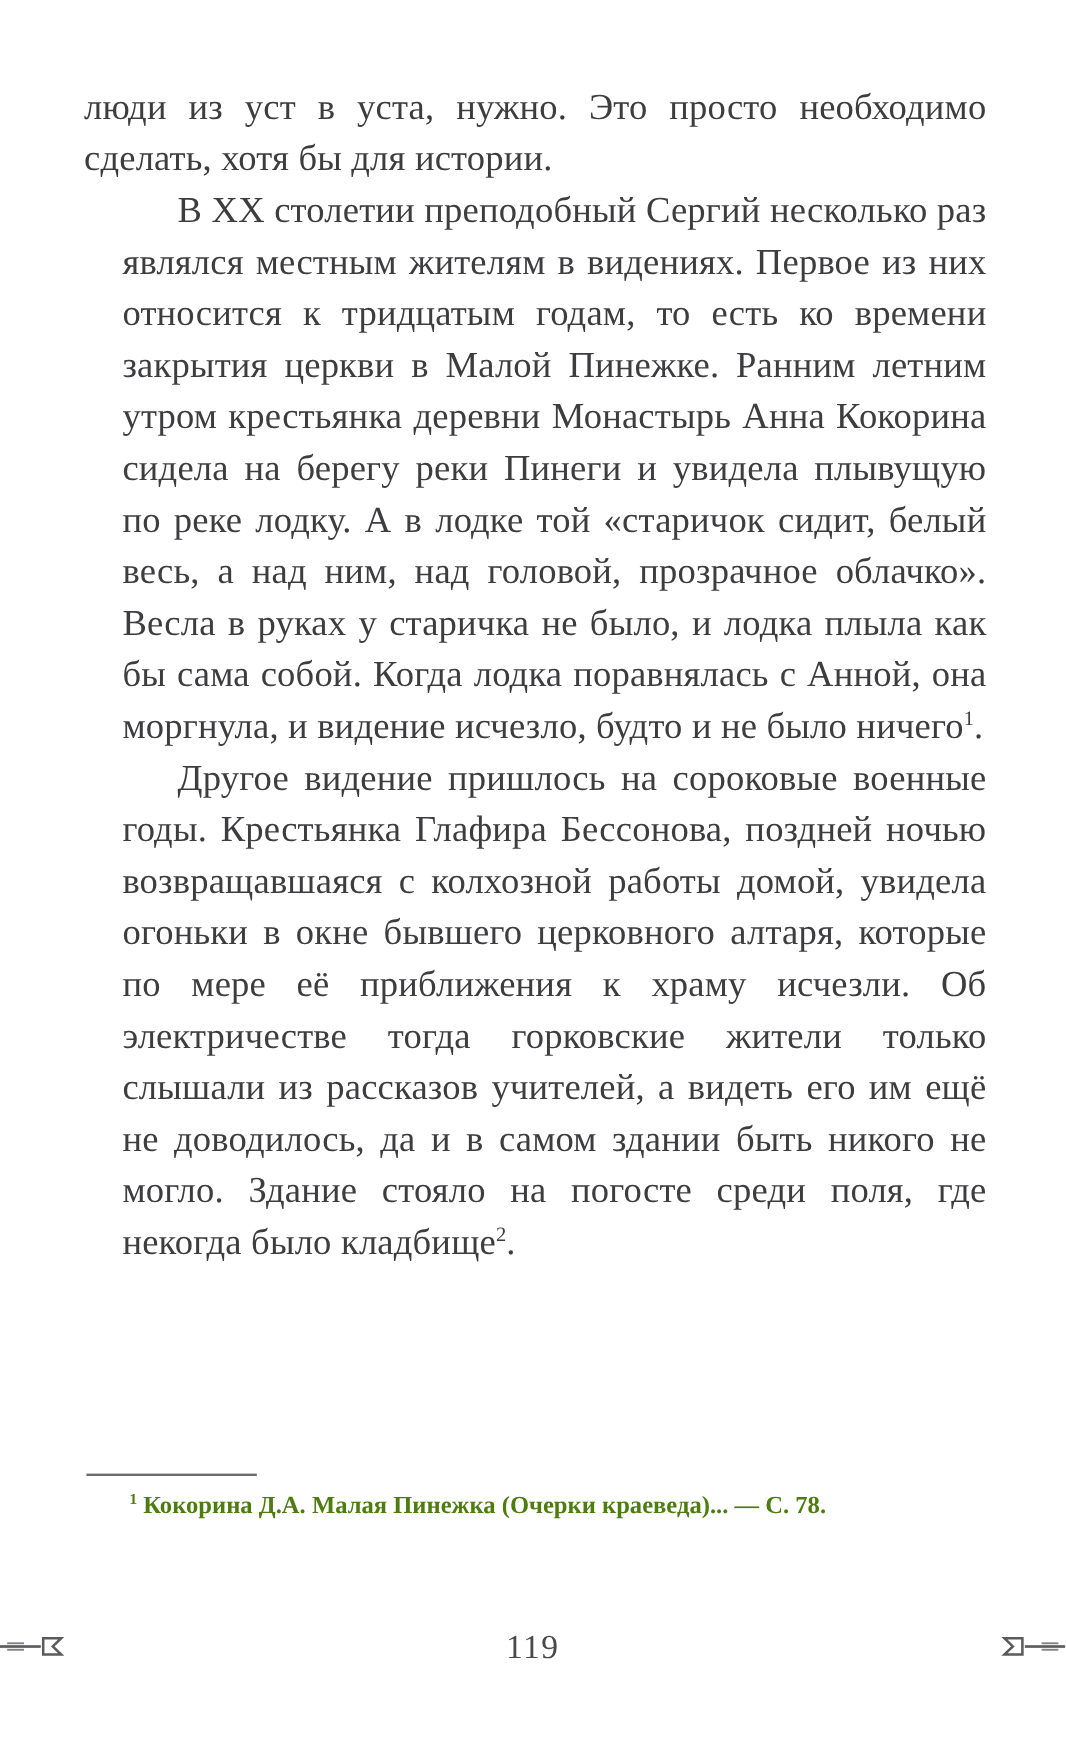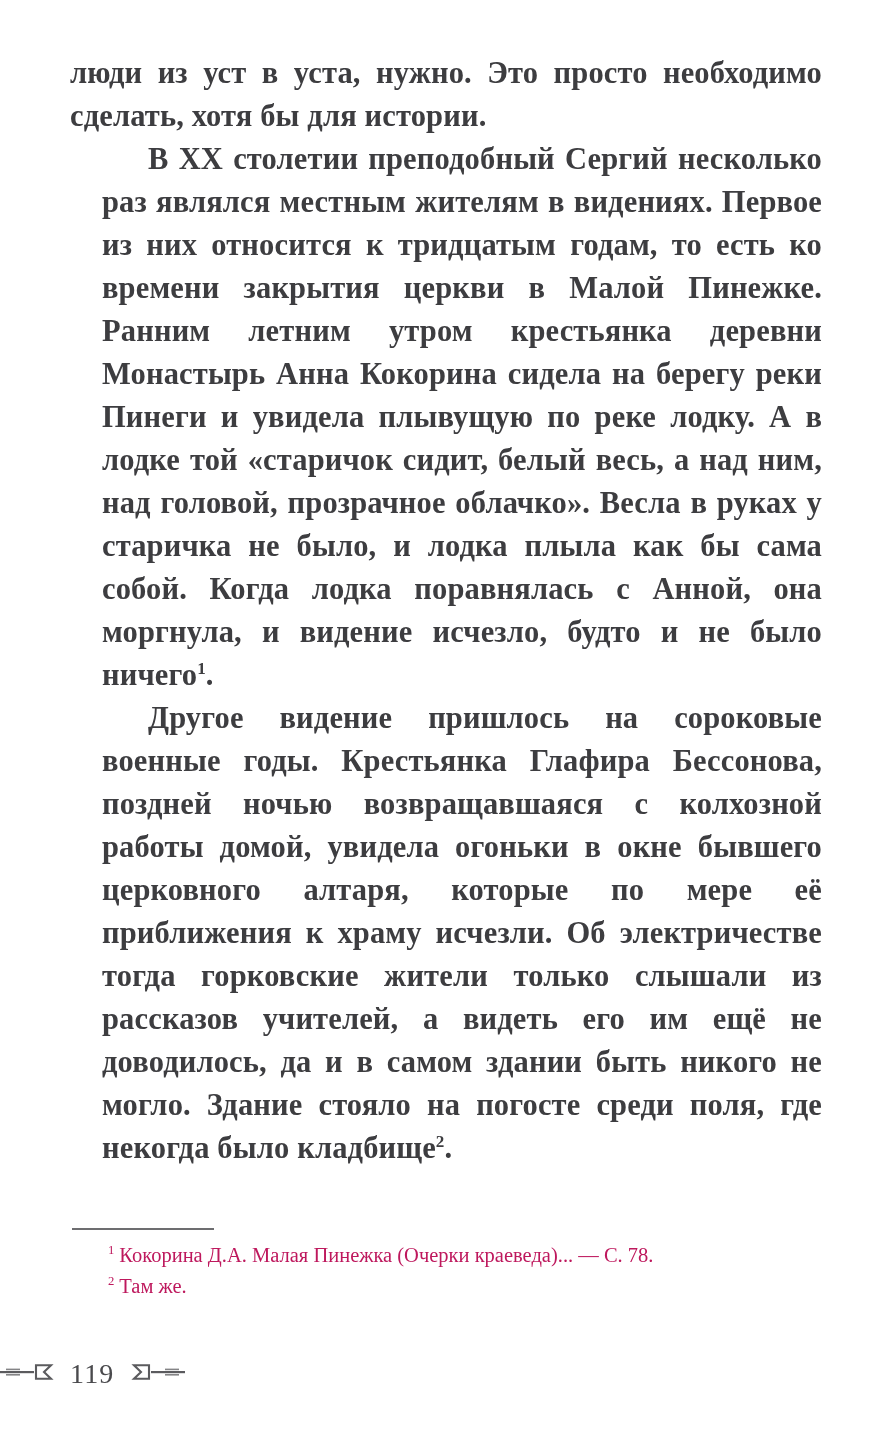--- a/index.html
+++ b/index.html
@@ -16,23 +16,22 @@
     background: #ffffff;
     overflow: hidden;
     font-family: "Liberation Serif", "DejaVu Serif", serif;
     color: #3a3a3c;
   }
 
   
   .textblock {
     position: absolute;
     left: 70px;
-    top: 52px;
+    top: 68px;
     width: 752px;
-    font-weight: bold;
   }
 
   .para {
     margin: 0;
     text-align: justify;
     text-justify: inter-word;
     font-size: 30.5px;
     line-height: 43px;
     letter-spacing: 0.15px;
     color: #3d3d40;
@@ -72,40 +71,41 @@
     height: 2px;
     background: #6d6d70;
     margin: 0 0 10px 2px;
   }
 
   .fn {
     margin: 0;
     font-size: 20.5px;
     line-height: 31px;
     text-align: left;
-    color: #be185d;
+    color: #4d7c0f;
     text-indent: 38px;
+    font-weight: bold;
   }
 
   .fn sup {
     font-size: 0.62em;
     vertical-align: super;
     line-height: 0;
     padding-right: 5px;
   }
 
   
   .folio {
     position: absolute;
     left: 0;
     top: 1358px;
     width: 888px;
     display: flex;
     align-items: center;
-    justify-content: flex-start;
+    justify-content: space-between;
     gap: 14px;
   }
 
   .folio-num {
     font-size: 28px;
     letter-spacing: 1.2px;
     color: #4a4a4d;
     font-family: "Liberation Serif", "DejaVu Serif", serif;
   }
 
@@ -127,21 +127,20 @@
 
 
   </div>
 
   <div class="footnotes">
 
     <div class="fn-rule"></div>
 
     <p class="fn"><sup>1</sup><span>Кокорина Д.А. Малая Пинежка (Очерки краеведа)... — С. 78.</span></p>
 
-    <p class="fn"><sup>2</sup><span>Там же.</span></p>
 
   </div>
 
   <div class="folio">
 
     <span class="ornament">
       <svg width="56" height="20" viewBox="0 0 56 20" aria-hidden="true">
         <rect x="0" y="9" width="34" height="2.2" fill="#5b5b5e"></rect>
         <rect x="6" y="6.6" width="14" height="1.6" fill="#5b5b5e" opacity="0.75"></rect>
         <rect x="6" y="12" width="14" height="1.6" fill="#5b5b5e" opacity="0.75"></rect>

